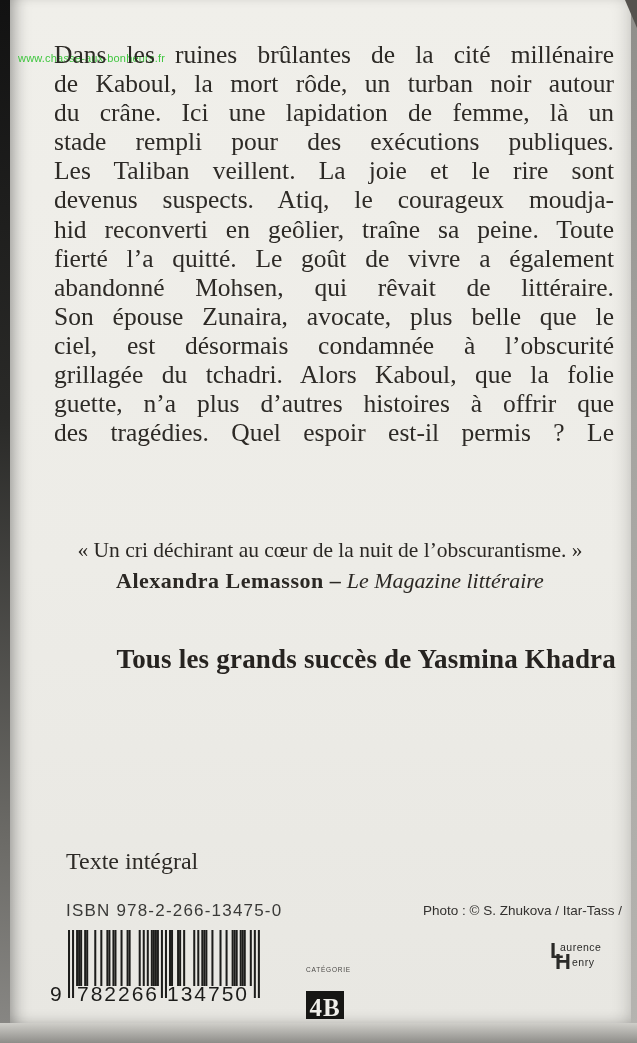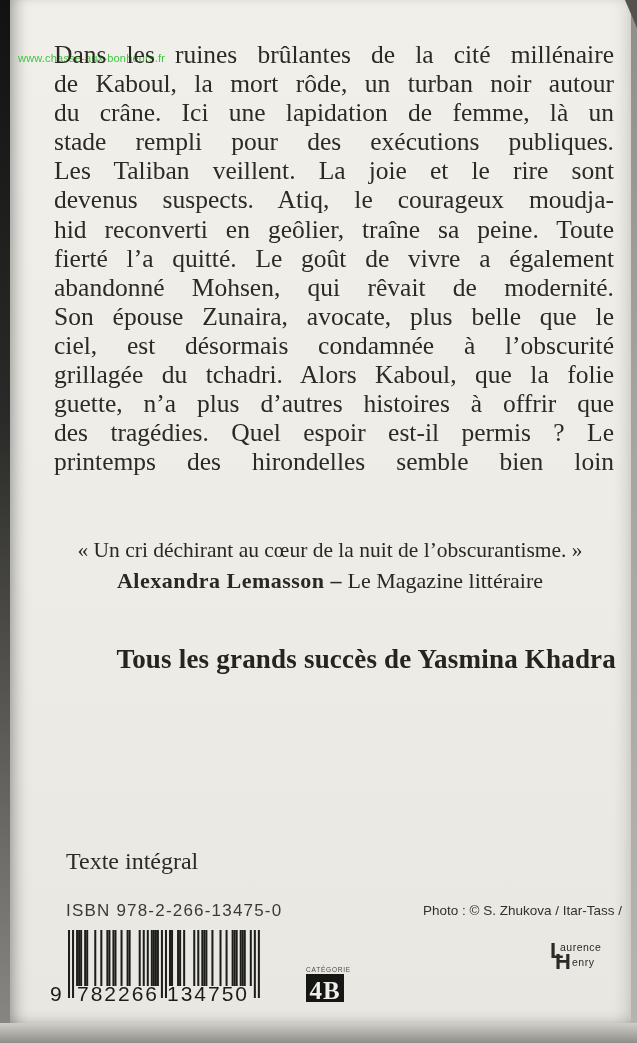--- a/index.html
+++ b/index.html
@@ -21,21 +21,21 @@
   .watermark{position:absolute;left:8px;top:52px;font-family:"Liberation Sans",sans-serif;
              font-size:11px;font-weight:400;letter-spacing:.2px;opacity:.95;}
   .synopsis{position:absolute;left:44px;top:40px;width:560px;
             font-size:25.5px;line-height:29.1px;color:#2d2a26;}
   .syn-line{text-align:justify;text-align-last:justify;white-space:normal;}
   .syn-line.last{text-align-last:left;}
   .review{position:absolute;left:34px;top:536px;width:572px;text-align:center;}
   .review .quote{font-size:21.5px;line-height:28px;color:#2b2824;}
   .review .attrib{font-size:22px;line-height:30px;margin-top:2px;color:#2b2824;}
   .review .rev{font-weight:700;letter-spacing:.5px;}
-  .review .src{}
+  .review .src{font-style:italic;}
   .promo{position:absolute;left:34px;top:642px;width:572px;text-align:right;
          font-weight:700;font-size:27px;line-height:35px;color:#262320;letter-spacing:.2px;}
   .texte-integral{position:absolute;left:56px;top:848px;font-size:24px;color:#2d2a26;}
   .isbn{position:absolute;left:56px;top:901px;font-family:"Liberation Sans",sans-serif;
         font-size:17px;letter-spacing:1.2px;color:#3a3a38;}
   .barcode{position:absolute;left:40px;top:930px;width:212px;height:84px;}
   .barcode svg{position:absolute;left:18px;top:0;}
   .bc-digits{position:absolute;top:52px;left:0;width:212px;height:26px;
              font-family:"Liberation Sans",sans-serif;font-size:21px;color:#1c1c1a;}
   .bc-d0{position:absolute;left:0;top:0;}
@@ -45,21 +45,21 @@
            font-family:"Liberation Sans",sans-serif;font-size:13.5px;line-height:17px;color:#33312f;}
   .lh-logo{position:absolute;left:540px;top:940px;width:70px;height:40px;color:#2a2a28;}
   .lh-big{position:absolute;font-family:"Liberation Sans",sans-serif;font-weight:700;font-size:22px;line-height:22px;}
   .lh-sm{position:absolute;font-family:"Liberation Sans",sans-serif;font-size:10.5px;letter-spacing:.5px;}
   .lh-L{left:0;top:0;}
   .lh-aurence{left:10px;top:1px;}
   .lh-H{left:5px;top:11px;}
   .lh-enry{left:22px;top:16px;}
   .cat{position:absolute;left:296px;top:966px;width:60px;text-align:left;color:#2a2a28;}
   .cat-label{font-family:"Liberation Sans",sans-serif;font-size:6.5px;letter-spacing:.8px;color:#4a4846;}
-  .cat-box{margin-top:1px;width:38px;height:28px;background:#161614;color:#efeee9;
+  .cat-box{margin-top:18px;width:38px;height:28px;background:#161614;color:#efeee9;
            font-weight:700;font-size:25px;line-height:34px;text-align:center;
            font-family:"Liberation Serif",serif;letter-spacing:1px;}
   .site{position:absolute;left:410px;top:986px;width:210px;text-align:center;
         font-size:29px;font-weight:700;letter-spacing:.5px;color:#23211e;}
   .bottom-strip{position:absolute;left:0;bottom:0;width:100%;height:20px;
                 background:linear-gradient(180deg,#cfcec9 0%,#8e8d89 100%);}
 </style>
 </head>
 <body>
 
@@ -70,27 +70,26 @@
 
     <div class="synopsis" id="synopsis">
         <div class="syn-line">Dans les ruines brûlantes de la cité millénaire</div>
         <div class="syn-line">de Kaboul, la mort rôde, un turban noir autour</div>
         <div class="syn-line">du crâne. Ici une lapidation de femme, là un</div>
         <div class="syn-line">stade  rempli pour des exécutions publiques.</div>
         <div class="syn-line">Les Taliban veillent. La joie et le rire sont</div>
         <div class="syn-line">devenus suspects. Atiq, le courageux moudja-</div>
         <div class="syn-line">hid reconverti en geôlier, traîne sa peine. Toute</div>
         <div class="syn-line">fierté l’a quitté. Le goût de vivre a également</div>
-        <div class="syn-line">abandonné Mohsen, qui rêvait de modernité.</div>
+        <div class="syn-line">abandonné Mohsen, qui rêvait de littéraire.</div>
         <div class="syn-line">Son épouse Zunaira, avocate, plus belle que le</div>
         <div class="syn-line">ciel, est désormais condamnée à l’obscurité</div>
         <div class="syn-line">grillagée du tchadri. Alors Kaboul, que la folie</div>
         <div class="syn-line">guette, n’a plus d’autres histoires à offrir que</div>
         <div class="syn-line">des tragédies. Quel espoir est-il permis ? Le</div>
-        <div class="syn-line">printemps des hirondelles semble bien loin</div>
       </div>
 
     <div class="review">
       <div class="quote">« Un cri déchirant au cœur de la nuit de l’obscurantisme. »</div>
       <div class="attrib">
         <span class="rev">Alexandra Lemasson –</span>
         <span class="src">Le Magazine littéraire</span>
       </div>
     </div>
 

